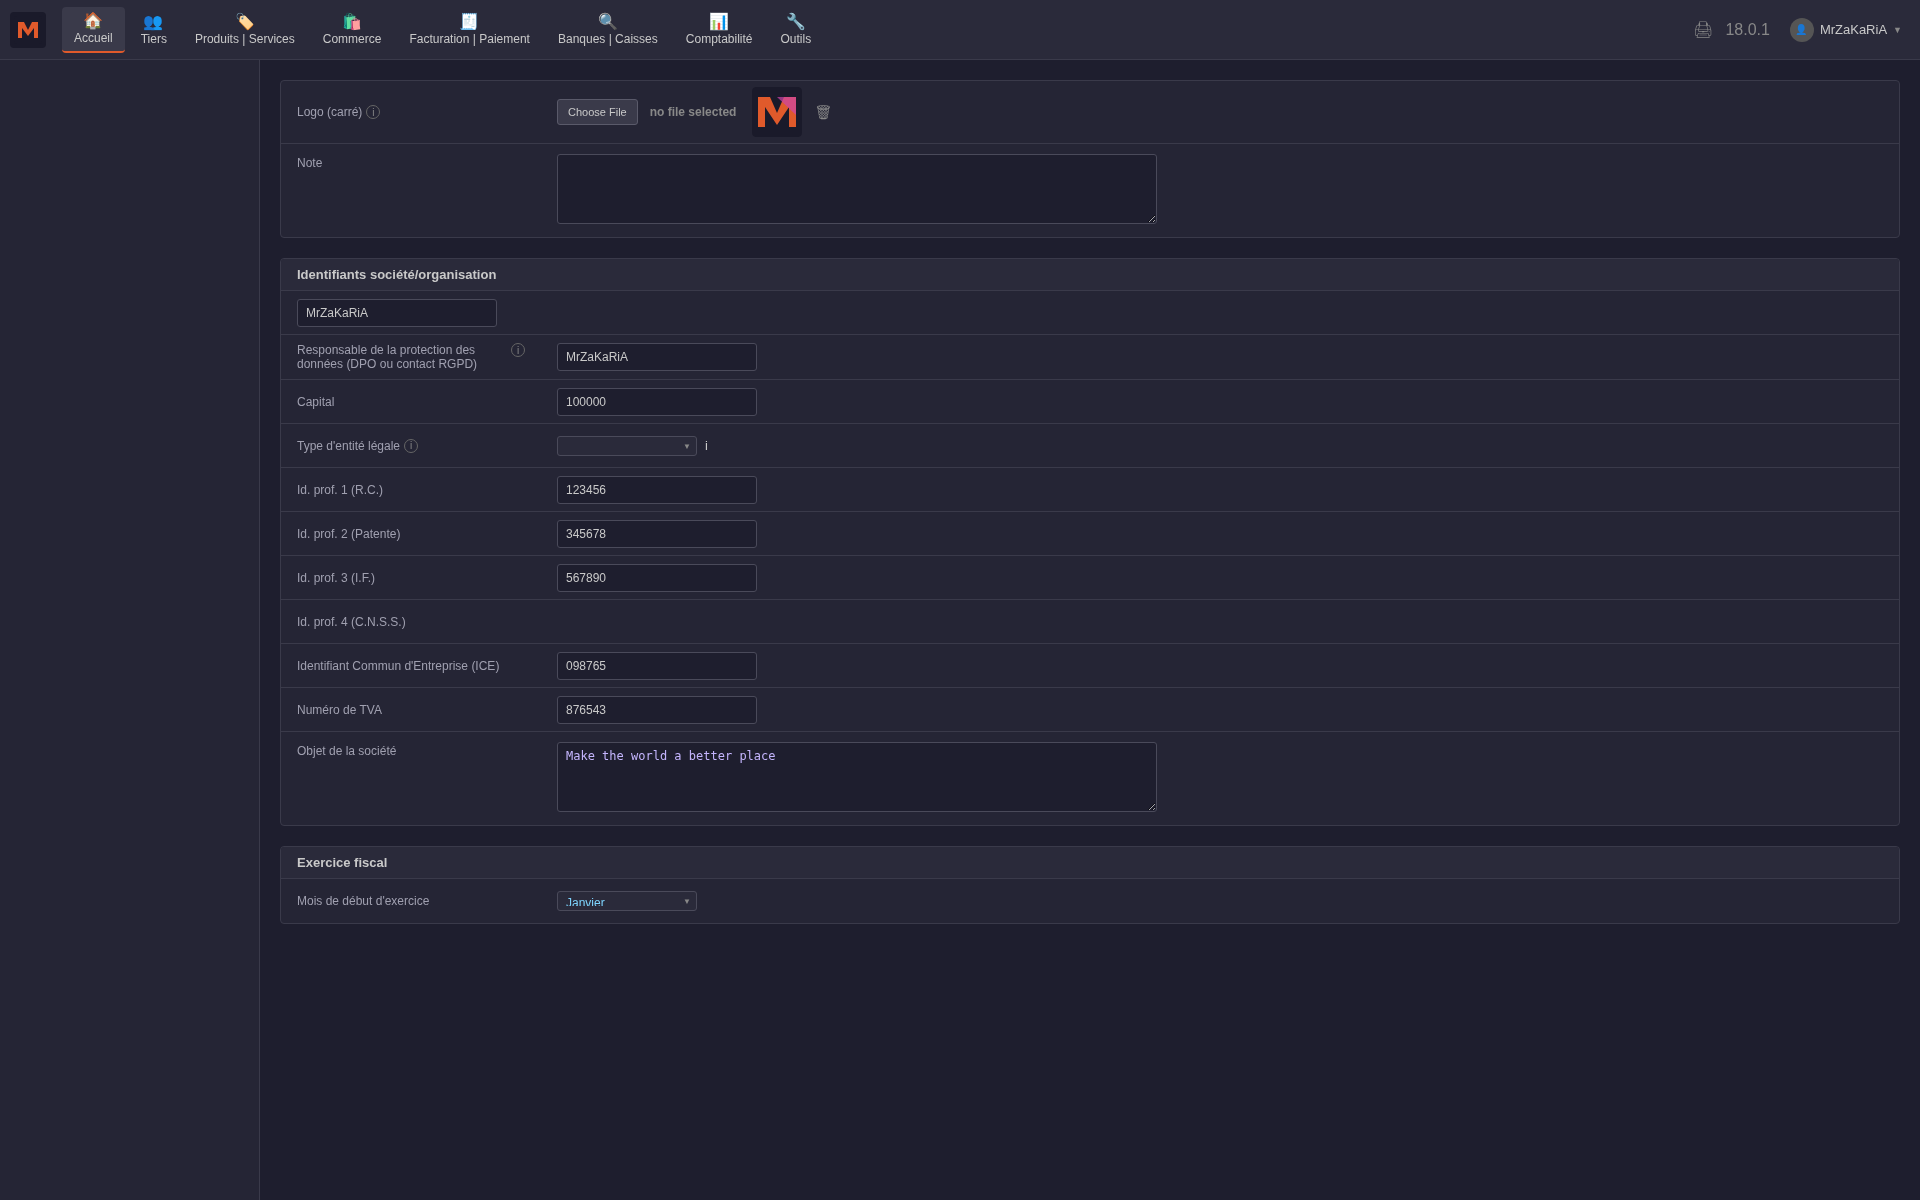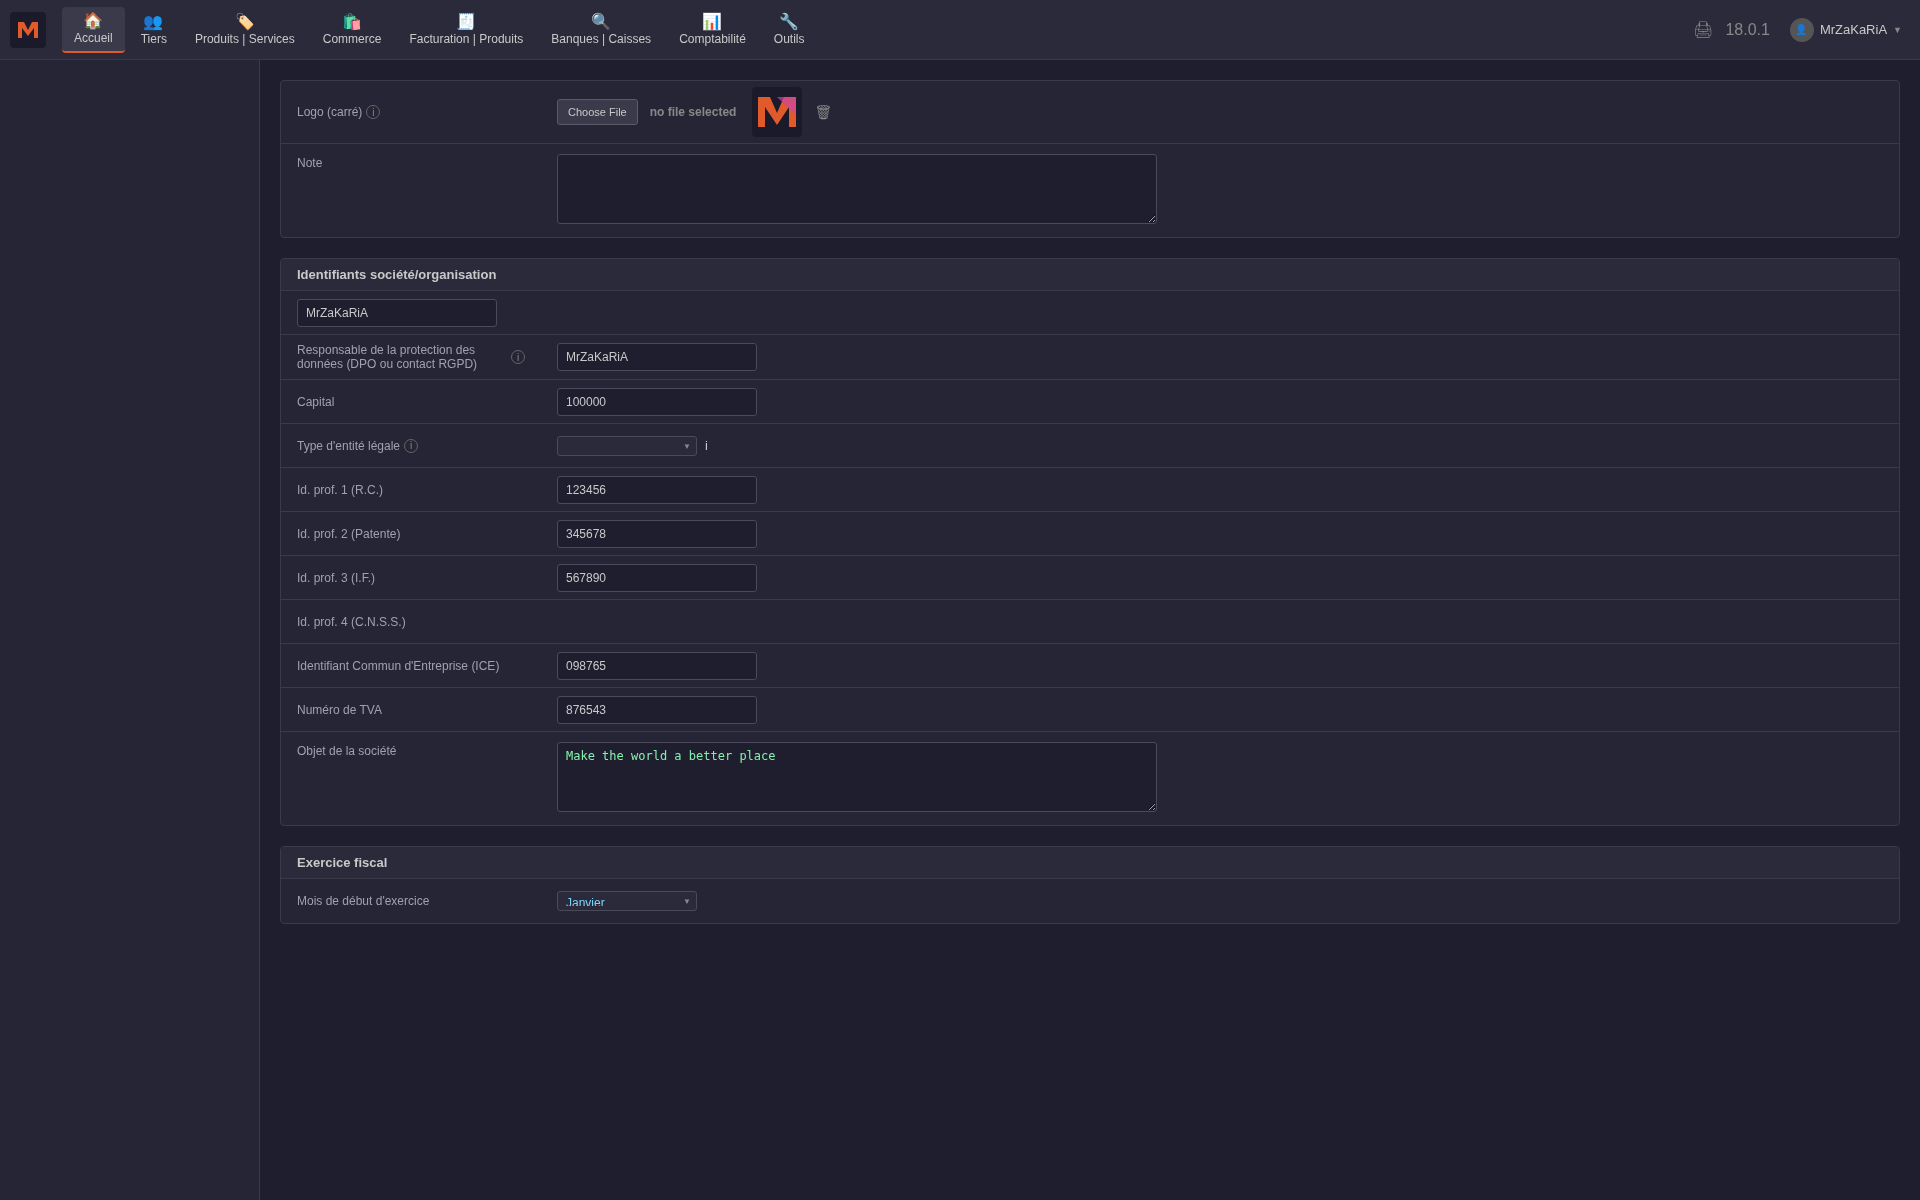--- a/index.html
+++ b/index.html
@@ -134,21 +134,21 @@
       min-height: 44px;
     }
     .form-row:last-child { border-bottom: none; }
     .form-label {
       width: 260px;
       min-width: 260px;
       padding: 8px 16px;
       color: #a0a0b0;
       font-size: 12px;
       display: flex;
-      align-items: center;
+      align-items: flex-start;
       gap: 4px;
     }
     .form-label .info-icon {
       width: 14px;
       height: 14px;
       border-radius: 50%;
       border: 1px solid #666;
       display: inline-flex;
       align-items: center;
       justify-content: center;
@@ -175,21 +175,21 @@
       font-size: 12px;
       outline: none;
       height: 28px;
     }
     .input-medium { width: 200px; }
 
     .form-textarea {
       background: #1e1e2e;
       border: 1px solid #4a4a5a;
       border-radius: 3px;
-      color: #86efac;
+      color: #c4b5fd;
       padding: 6px 8px;
       font-size: 12px;
       outline: none;
       width: 600px;
       height: 70px;
       resize: vertical;
     }
 
     
     .form-select {
@@ -311,21 +311,21 @@
       <div class="nav-item">
         <span class="nav-icon">🏷️</span>
         <span>Produits | Services</span>
       </div>
       <div class="nav-item">
         <span class="nav-icon">🛍️</span>
         <span>Commerce</span>
       </div>
       <div class="nav-item">
         <span class="nav-icon">🧾</span>
-        <span>Facturation | Produits</span>
+        <span>Facturation | Paiement</span>
       </div>
       <div class="nav-item">
         <span class="nav-icon">🔍</span>
         <span>Banques | Caisses</span>
       </div>
       <div class="nav-item">
         <span class="nav-icon">📊</span>
         <span>Comptabilité</span>
       </div>
       <div class="nav-item">

